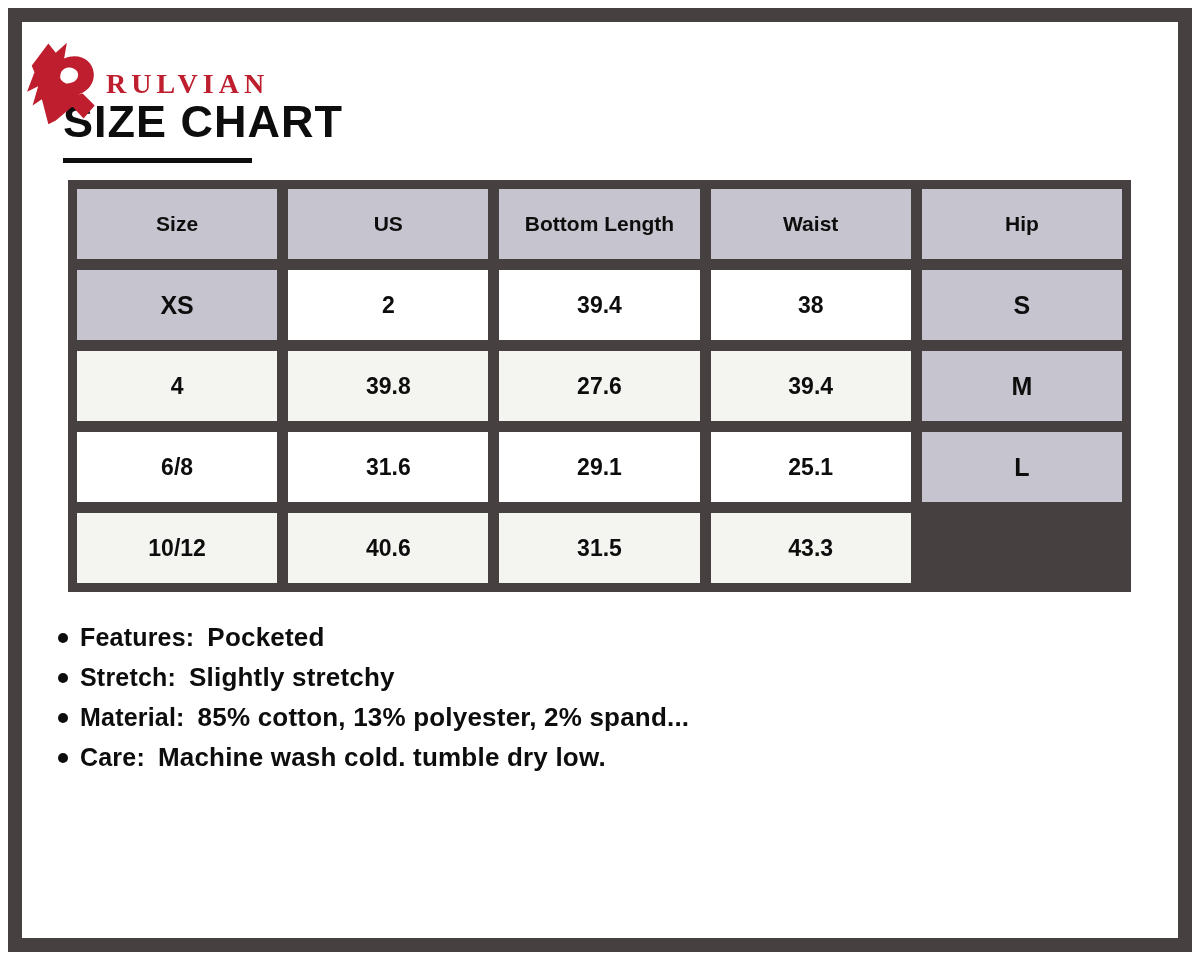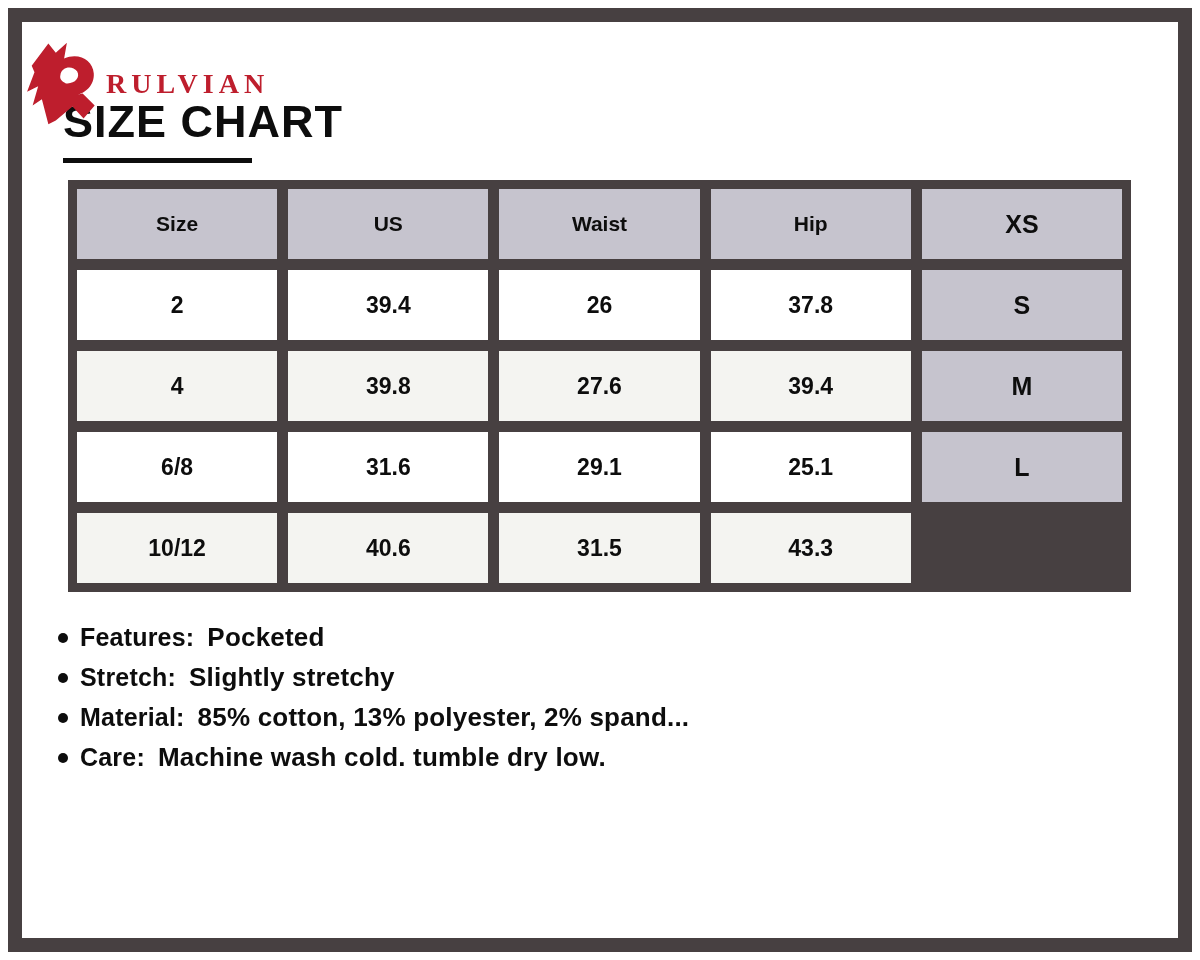--- a/index.html
+++ b/index.html
@@ -70,28 +70,28 @@
       L58,89 L50,93 L43,66 L33,73 L39,52 L27,58 L35,37 Z
       M63,40 C64,31 76,29 81,36 C85,43 78,50 69,49 C64,47 62,44 63,40 Z"></path>
   </svg>
   <div class="brand-name">RULVIAN</div>
 </div>
 
 <div class="size-table">
 
   <div class="cell head">Size</div>
   <div class="cell head">US</div>
+  <div class="cell head">Bottom Length</div>
   <div class="cell head">Waist</div>
   <div class="cell head">Hip</div>
 
   <div class="cell size">XS</div>
   <div class="cell data">2</div>
   <div class="cell data">39.4</div>
-  <div class="cell data">26</div>
-  <div class="cell data">37.8</div>
+  <div class="cell data">38</div>
 
   <div class="cell size">S</div>
   <div class="cell data alt">4</div>
   <div class="cell data alt">39.8</div>
   <div class="cell data alt">27.6</div>
   <div class="cell data alt">39.4</div>
 
   <div class="cell size">M</div>
   <div class="cell data">6/8</div>
   <div class="cell data">31.6</div>

